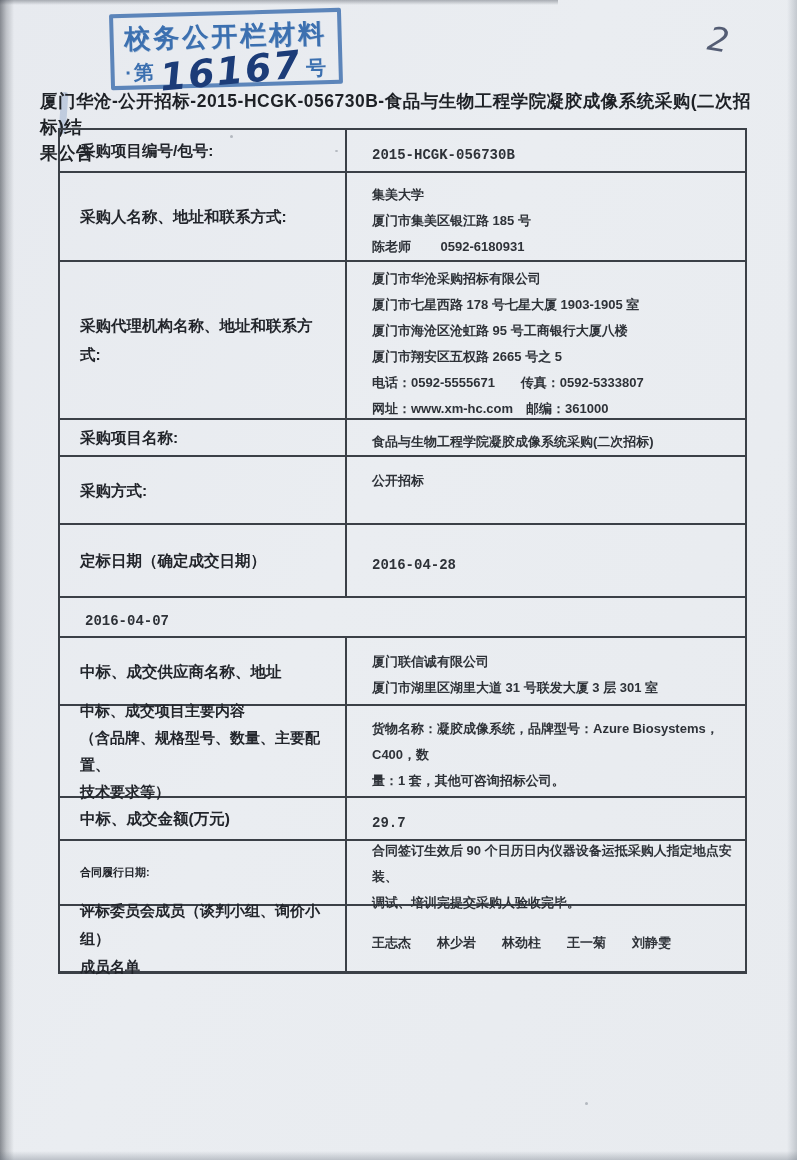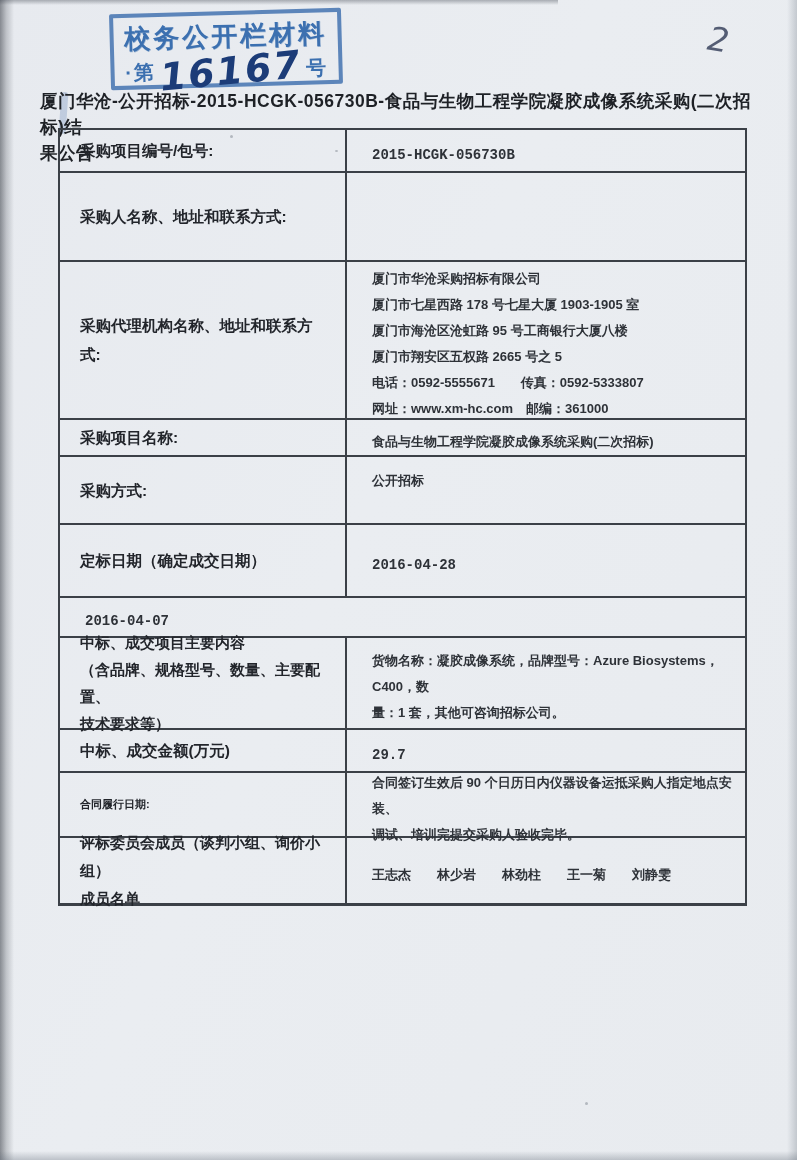--- a/index.html
+++ b/index.html
@@ -94,20 +94,23 @@
 
   <div class="tbl">
 
     <div class="row r1">
       <div class="lbl">采购项目编号/包号:</div>
       <div class="val mono"><span class="vtext">2015-HCGK-056730B</span></div>
     </div>
 
     <div class="row r2">
       <div class="lbl">采购人名称、地址和联系方式:</div>
+      <div class="val">集美大学
+厦门市集美区银江路 185 号
+陈老师　　 0592-6180931</div>
     </div>
 
     <div class="row r3">
       <div class="lbl">采购代理机构名称、地址和联系方
 式:</div>
       <div class="val">厦门市华沧采购招标有限公司
 厦门市七星西路 178 号七星大厦 1903-1905 室
 厦门市海沧区沧虹路 95 号工商银行大厦八楼
 厦门市翔安区五权路 2665 号之 5
 电话：0592-5555671　　传真：0592-5333807
@@ -127,20 +130,25 @@
 
     <div class="row r7">
       <div class="lbl">定标日期（确定成交日期）</div>
       <div class="val mono"><span class="vtext">2016-04-28</span></div>
     </div>
 
     <div class="row r8">
       <div class="val mono"><span class="vtext">2016-04-07</span></div>
     </div>
 
+    <div class="row r9">
+      <div class="lbl">中标、成交供应商名称、地址</div>
+      <div class="val">厦门联信诚有限公司
+厦门市湖里区湖里大道 31 号联发大厦 3 层 301 室</div>
+    </div>
 
     <div class="row r10">
       <div class="lbl">中标、成交项目主要内容
 （含品牌、规格型号、数量、主要配置、
 技术要求等）</div>
       <div class="val">货物名称：凝胶成像系统，品牌型号：Azure Biosystems，C400，数
 量：1 套，其他可咨询招标公司。</div>
     </div>
 
     <div class="row r11">

